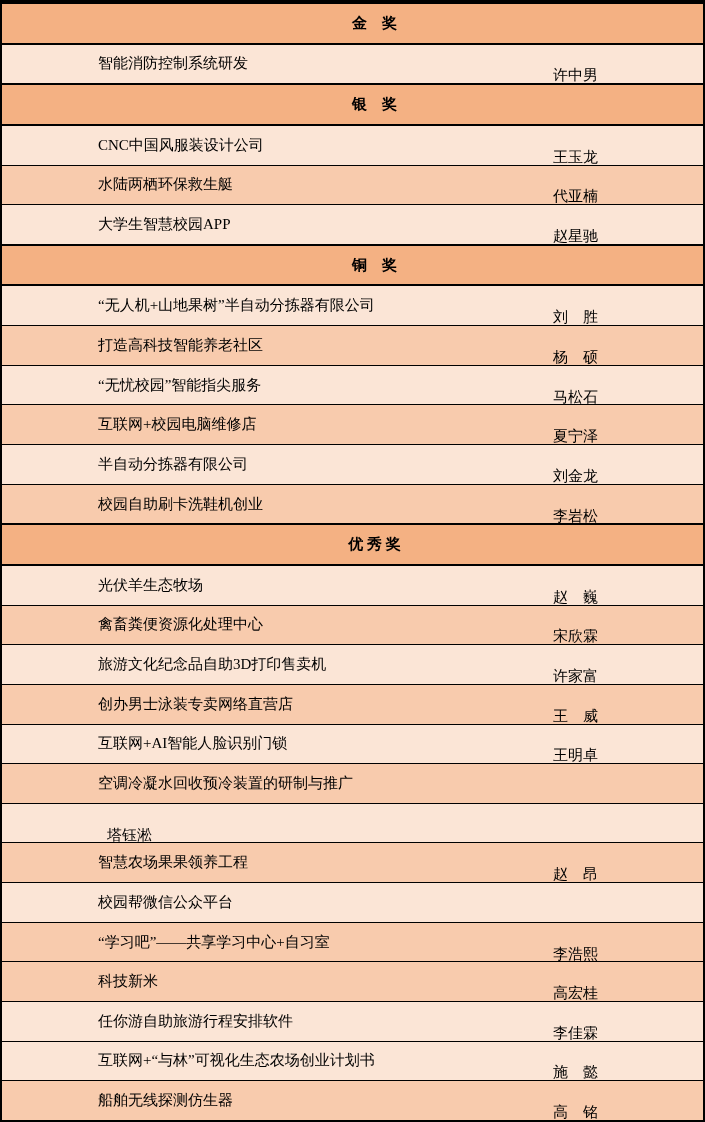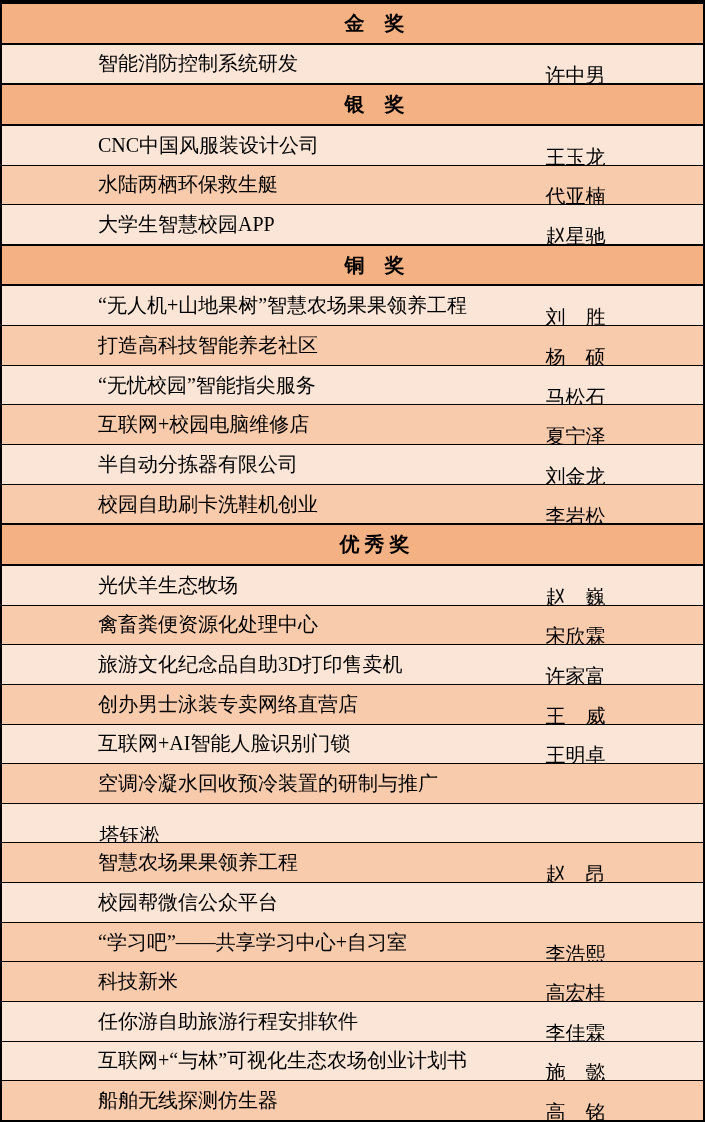--- a/index.html
+++ b/index.html
@@ -13,32 +13,32 @@
     border: 2px solid #000000;
     display: flex;
     flex-direction: column;
     background: #FBE5D6;
   }
   .row {
     flex: 1;
     display: flex;
     align-items: center;
     border-top: 1px solid #000000;
-    font-size: 20px;
+    font-size: 15px;
     color: #000000;
     overflow: hidden;
   }
   .row:first-child { border-top: none; }
   .row.hdr,
   .row.after-hdr { border-top: 2.5px solid #000000; }
   .row.hdr {
     background: #F4B183;
     justify-content: center;
     font-weight: bold;
-    font-size: 20px;
+    font-size: 15px;
     padding-left: 44px;
   }
   .row.light { background: #FBE5D6; }
   .row.med   { background: #F8CBAD; }
   .cell-project {
     flex: 1;
     min-width: 0;
     padding-left: 96px;
     white-space: nowrap;
     text-align: left;
@@ -75,21 +75,21 @@
       <div class="cell-name">代亚楠</div>
     </div>
     <div class="row light">
       <div class="cell-project">大学生智慧校园APP</div>
       <div class="cell-name">赵星驰</div>
     </div>
     <div class="row hdr">
       <span class="hdr-label">铜　奖</span>
     </div>
     <div class="row light after-hdr">
-      <div class="cell-project">“无人机+山地果树”智慧农场果果领养工程</div>
+      <div class="cell-project">“无人机+山地果树”半自动分拣器有限公司</div>
       <div class="cell-name">刘　胜</div>
     </div>
     <div class="row med">
       <div class="cell-project">打造高科技智能养老社区</div>
       <div class="cell-name">杨　硕</div>
     </div>
     <div class="row light">
       <div class="cell-project">“无忧校园”智能指尖服务</div>
       <div class="cell-name">马松石</div>
     </div>

